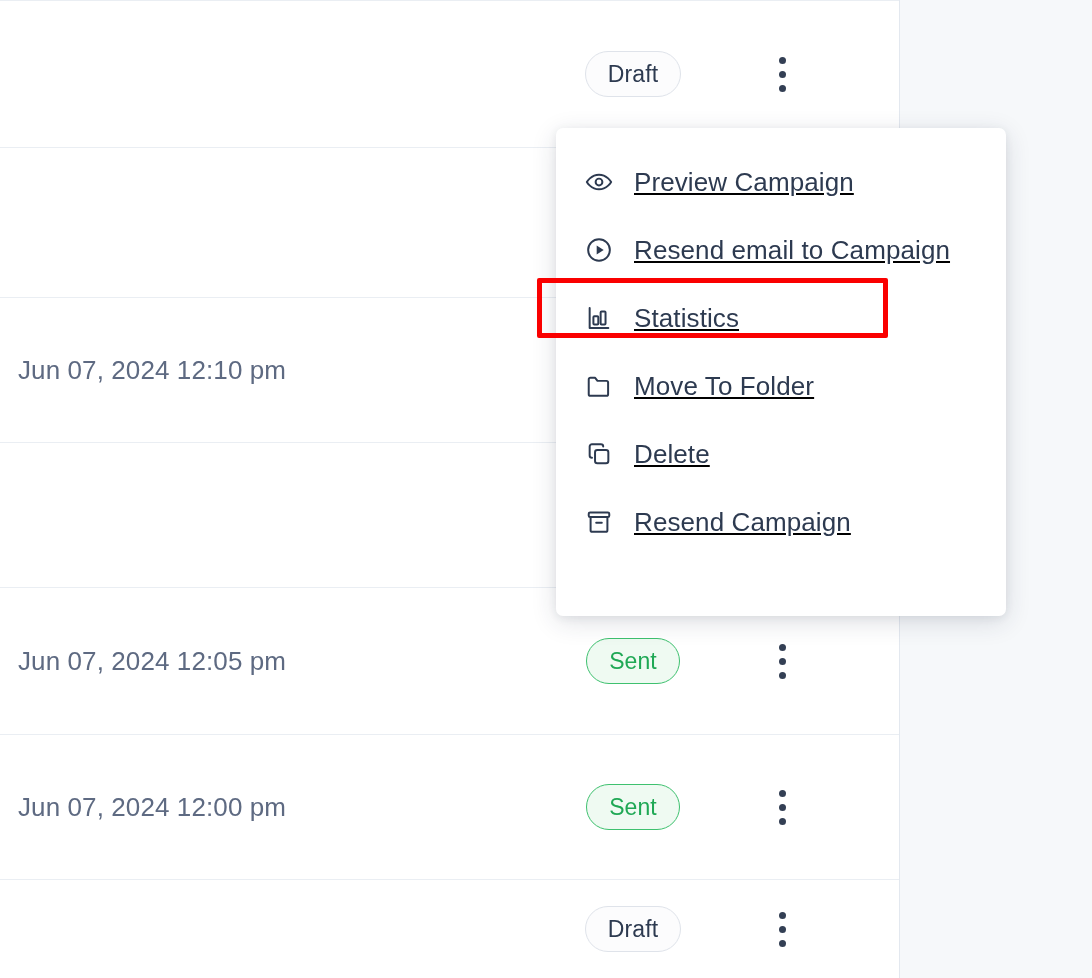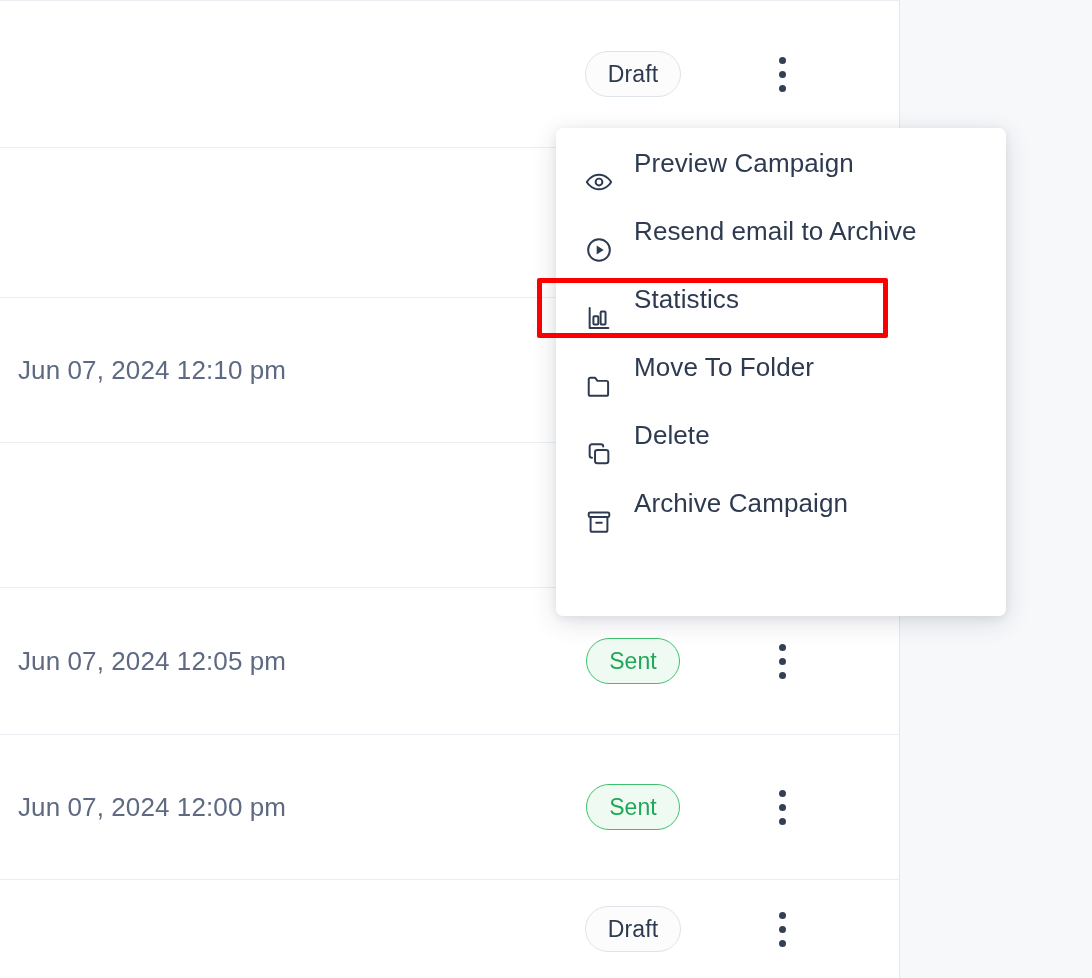--- a/index.html
+++ b/index.html
@@ -128,23 +128,25 @@
     background: #ffffff;
     border-radius: 7px;
     box-shadow: 0 6px 26px rgba(34, 45, 68, 0.14),
                 0 2px 8px rgba(34, 45, 68, 0.08);
     padding: 20px 0;
     z-index: 20;
   }
 
   .menu-item {
     display: flex;
+    align-items: center;
     height: 68px;
     padding: 0 0 0 22px;
     cursor: pointer;
+    text-decoration: underline;
   }
 
   .menu-item .mi-icon {
     width: 42px;
     min-width: 42px;
     display: flex;
     align-items: center;
     justify-content: center;
     color: #2d3a50;
   }
@@ -289,21 +291,21 @@
     <span class="mi-label">Preview Campaign</span>
   </div>
 
   <div class="menu-item">
     <span class="mi-icon">
       <svg width="28" height="28" viewBox="0 0 24 24" fill="none" stroke="currentColor" stroke-width="1.7" stroke-linecap="round" stroke-linejoin="round">
         <circle cx="12" cy="12" r="9.3"></circle>
         <path d="M10 8.2l6 3.8-6 3.8Z" fill="currentColor" stroke="none"></path>
       </svg>
     </span>
-    <span class="mi-label">Resend email to Archive</span>
+    <span class="mi-label">Resend email to Campaign</span>
   </div>
 
   <div class="menu-item">
     <span class="mi-icon">
       <svg width="28" height="28" viewBox="0 0 24 24" fill="none" stroke="currentColor" stroke-width="1.7" stroke-linecap="round" stroke-linejoin="round">
         <path d="M4 3.5v17h16"></path>
         <rect x="7.2" y="10.5" width="4.2" height="7" rx="0.8"></rect>
         <rect x="13.4" y="6.5" width="4.2" height="11" rx="0.8"></rect>
       </svg>
     </span>
@@ -330,19 +332,19 @@
   </div>
 
   <div class="menu-item">
     <span class="mi-icon">
       <svg width="28" height="28" viewBox="0 0 24 24" fill="none" stroke="currentColor" stroke-width="1.7" stroke-linecap="round" stroke-linejoin="round">
         <rect x="3.2" y="3.8" width="17.6" height="4" rx="1.2"></rect>
         <path d="M4.8 8.2V19a1.4 1.4 0 0 0 1.4 1.4h11.6a1.4 1.4 0 0 0 1.4-1.4V8.2"></path>
         <path d="M9.6 12.6h4.8"></path>
       </svg>
     </span>
-    <span class="mi-label">Archive Campaign</span>
+    <span class="mi-label">Resend Campaign</span>
   </div>
 
 
 </div>
 
 <div id="highlight-box"></div>
 
 </body></html>

